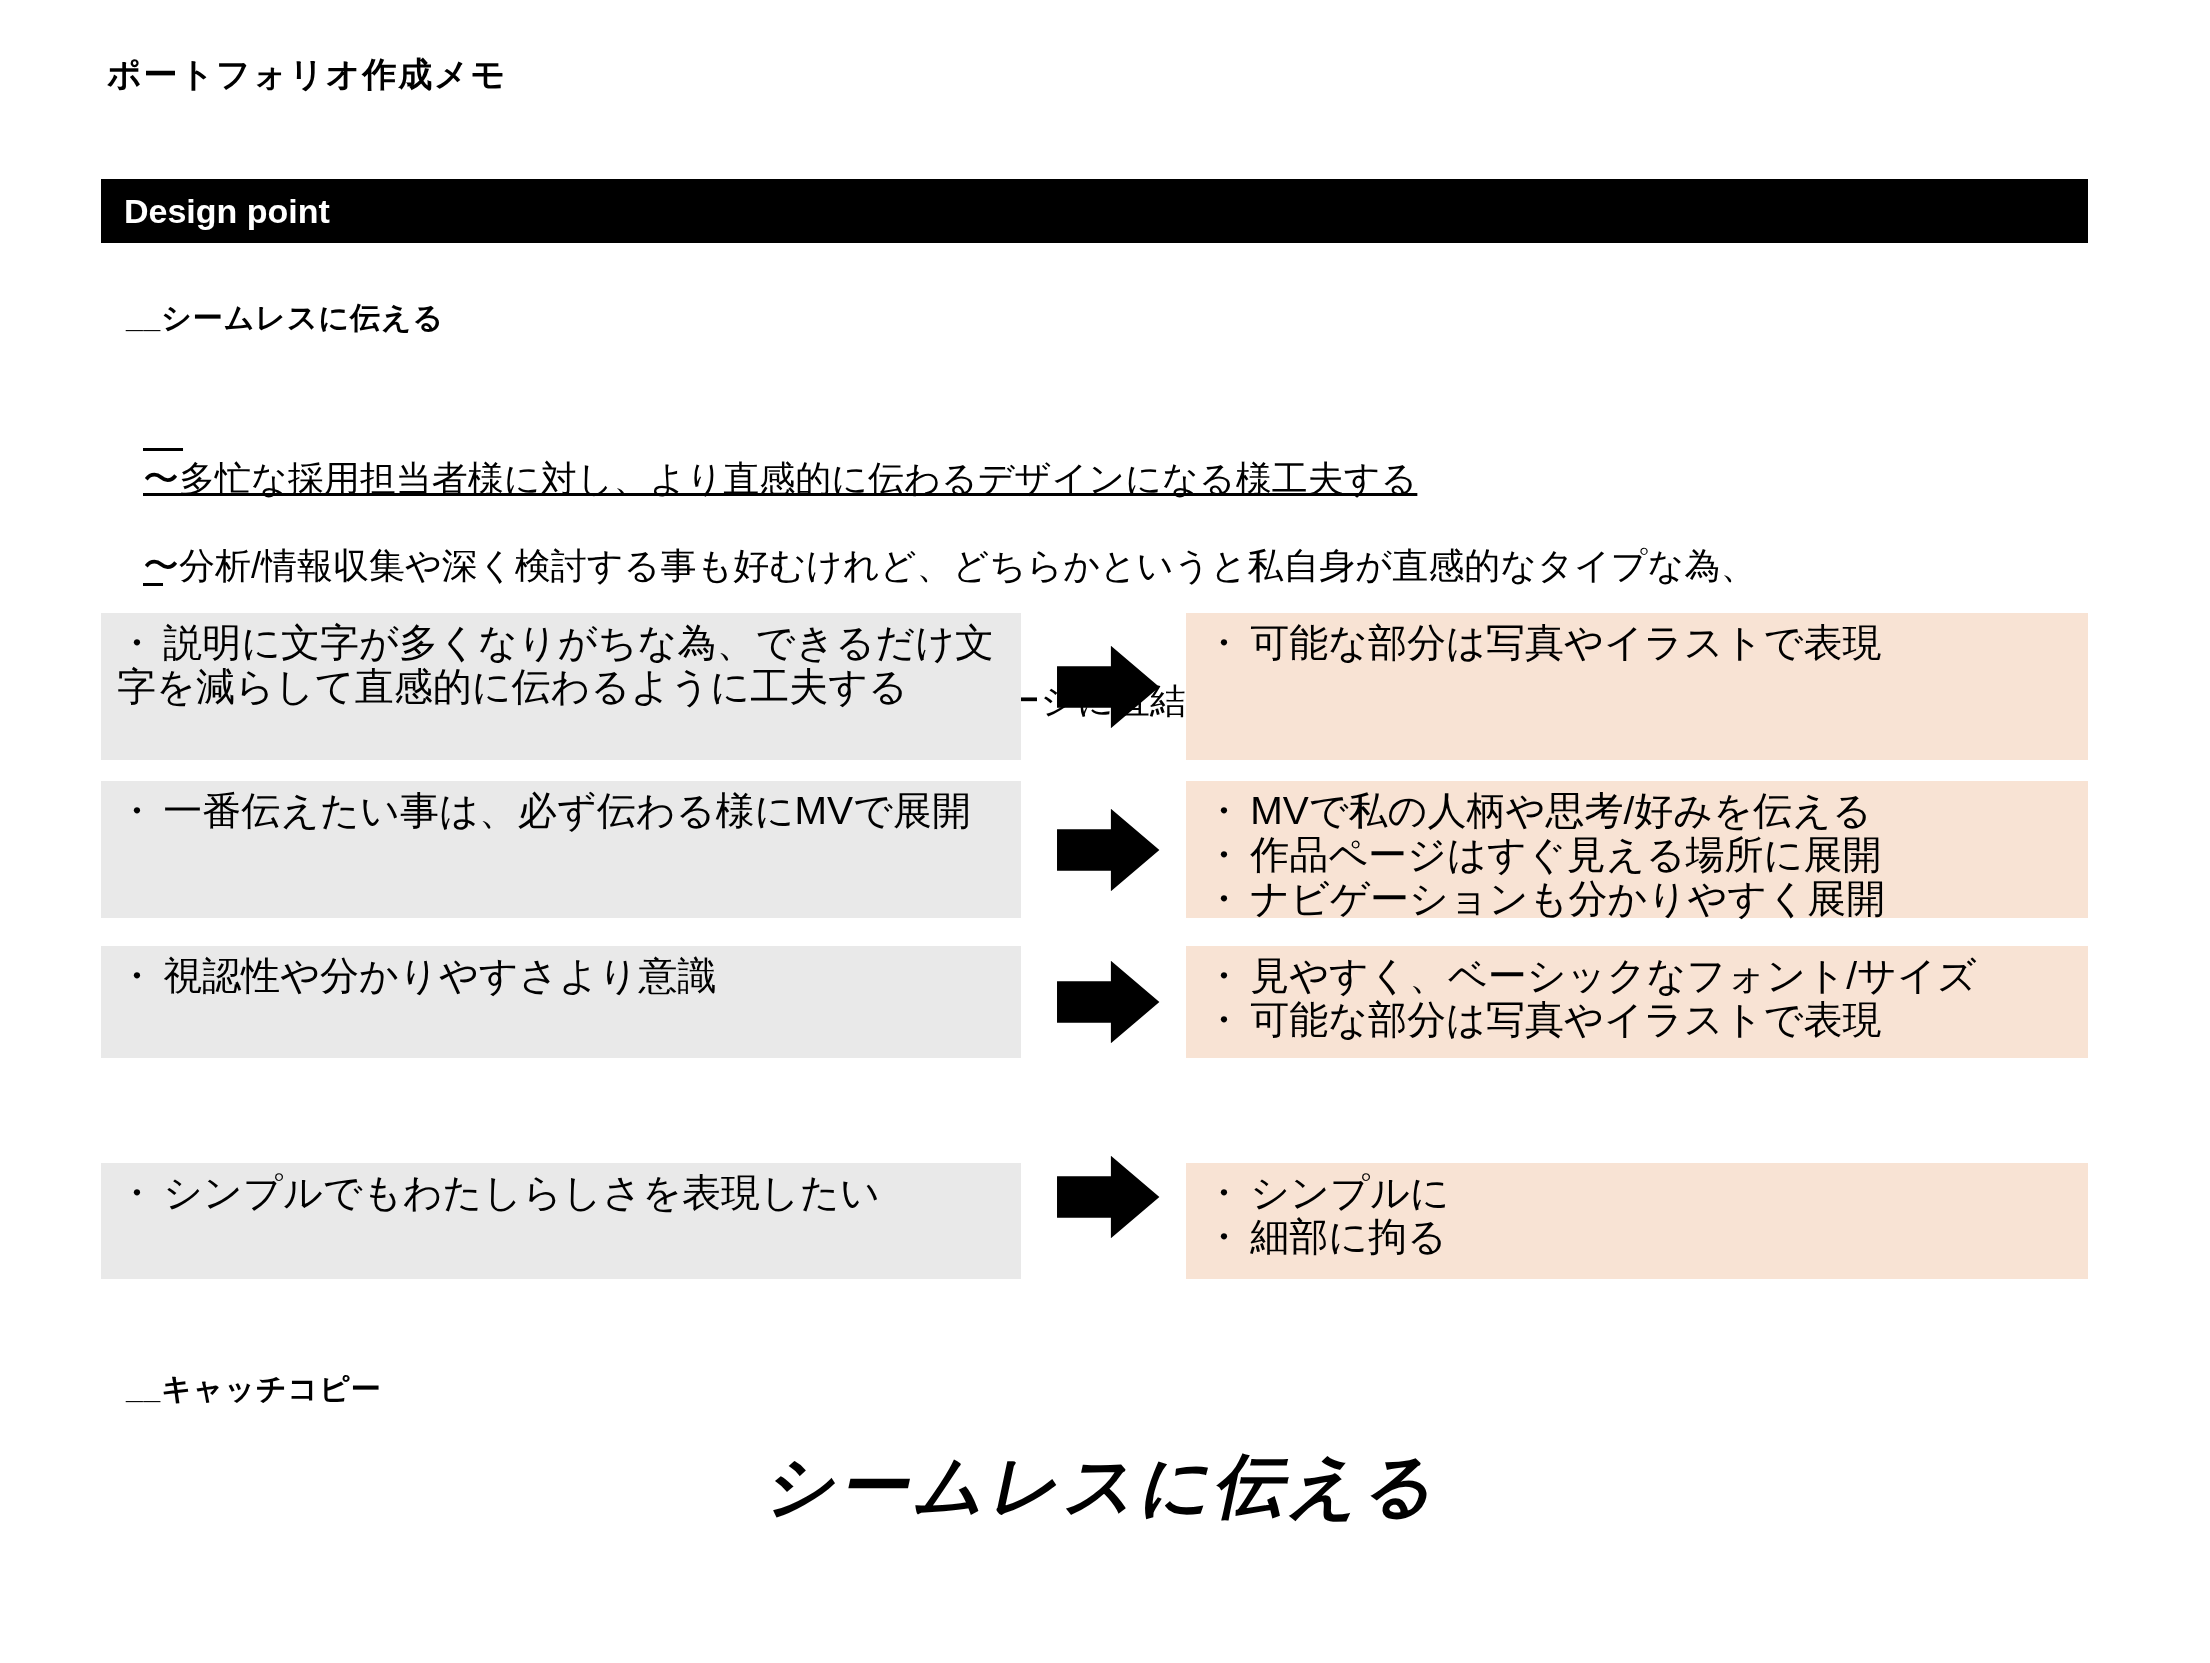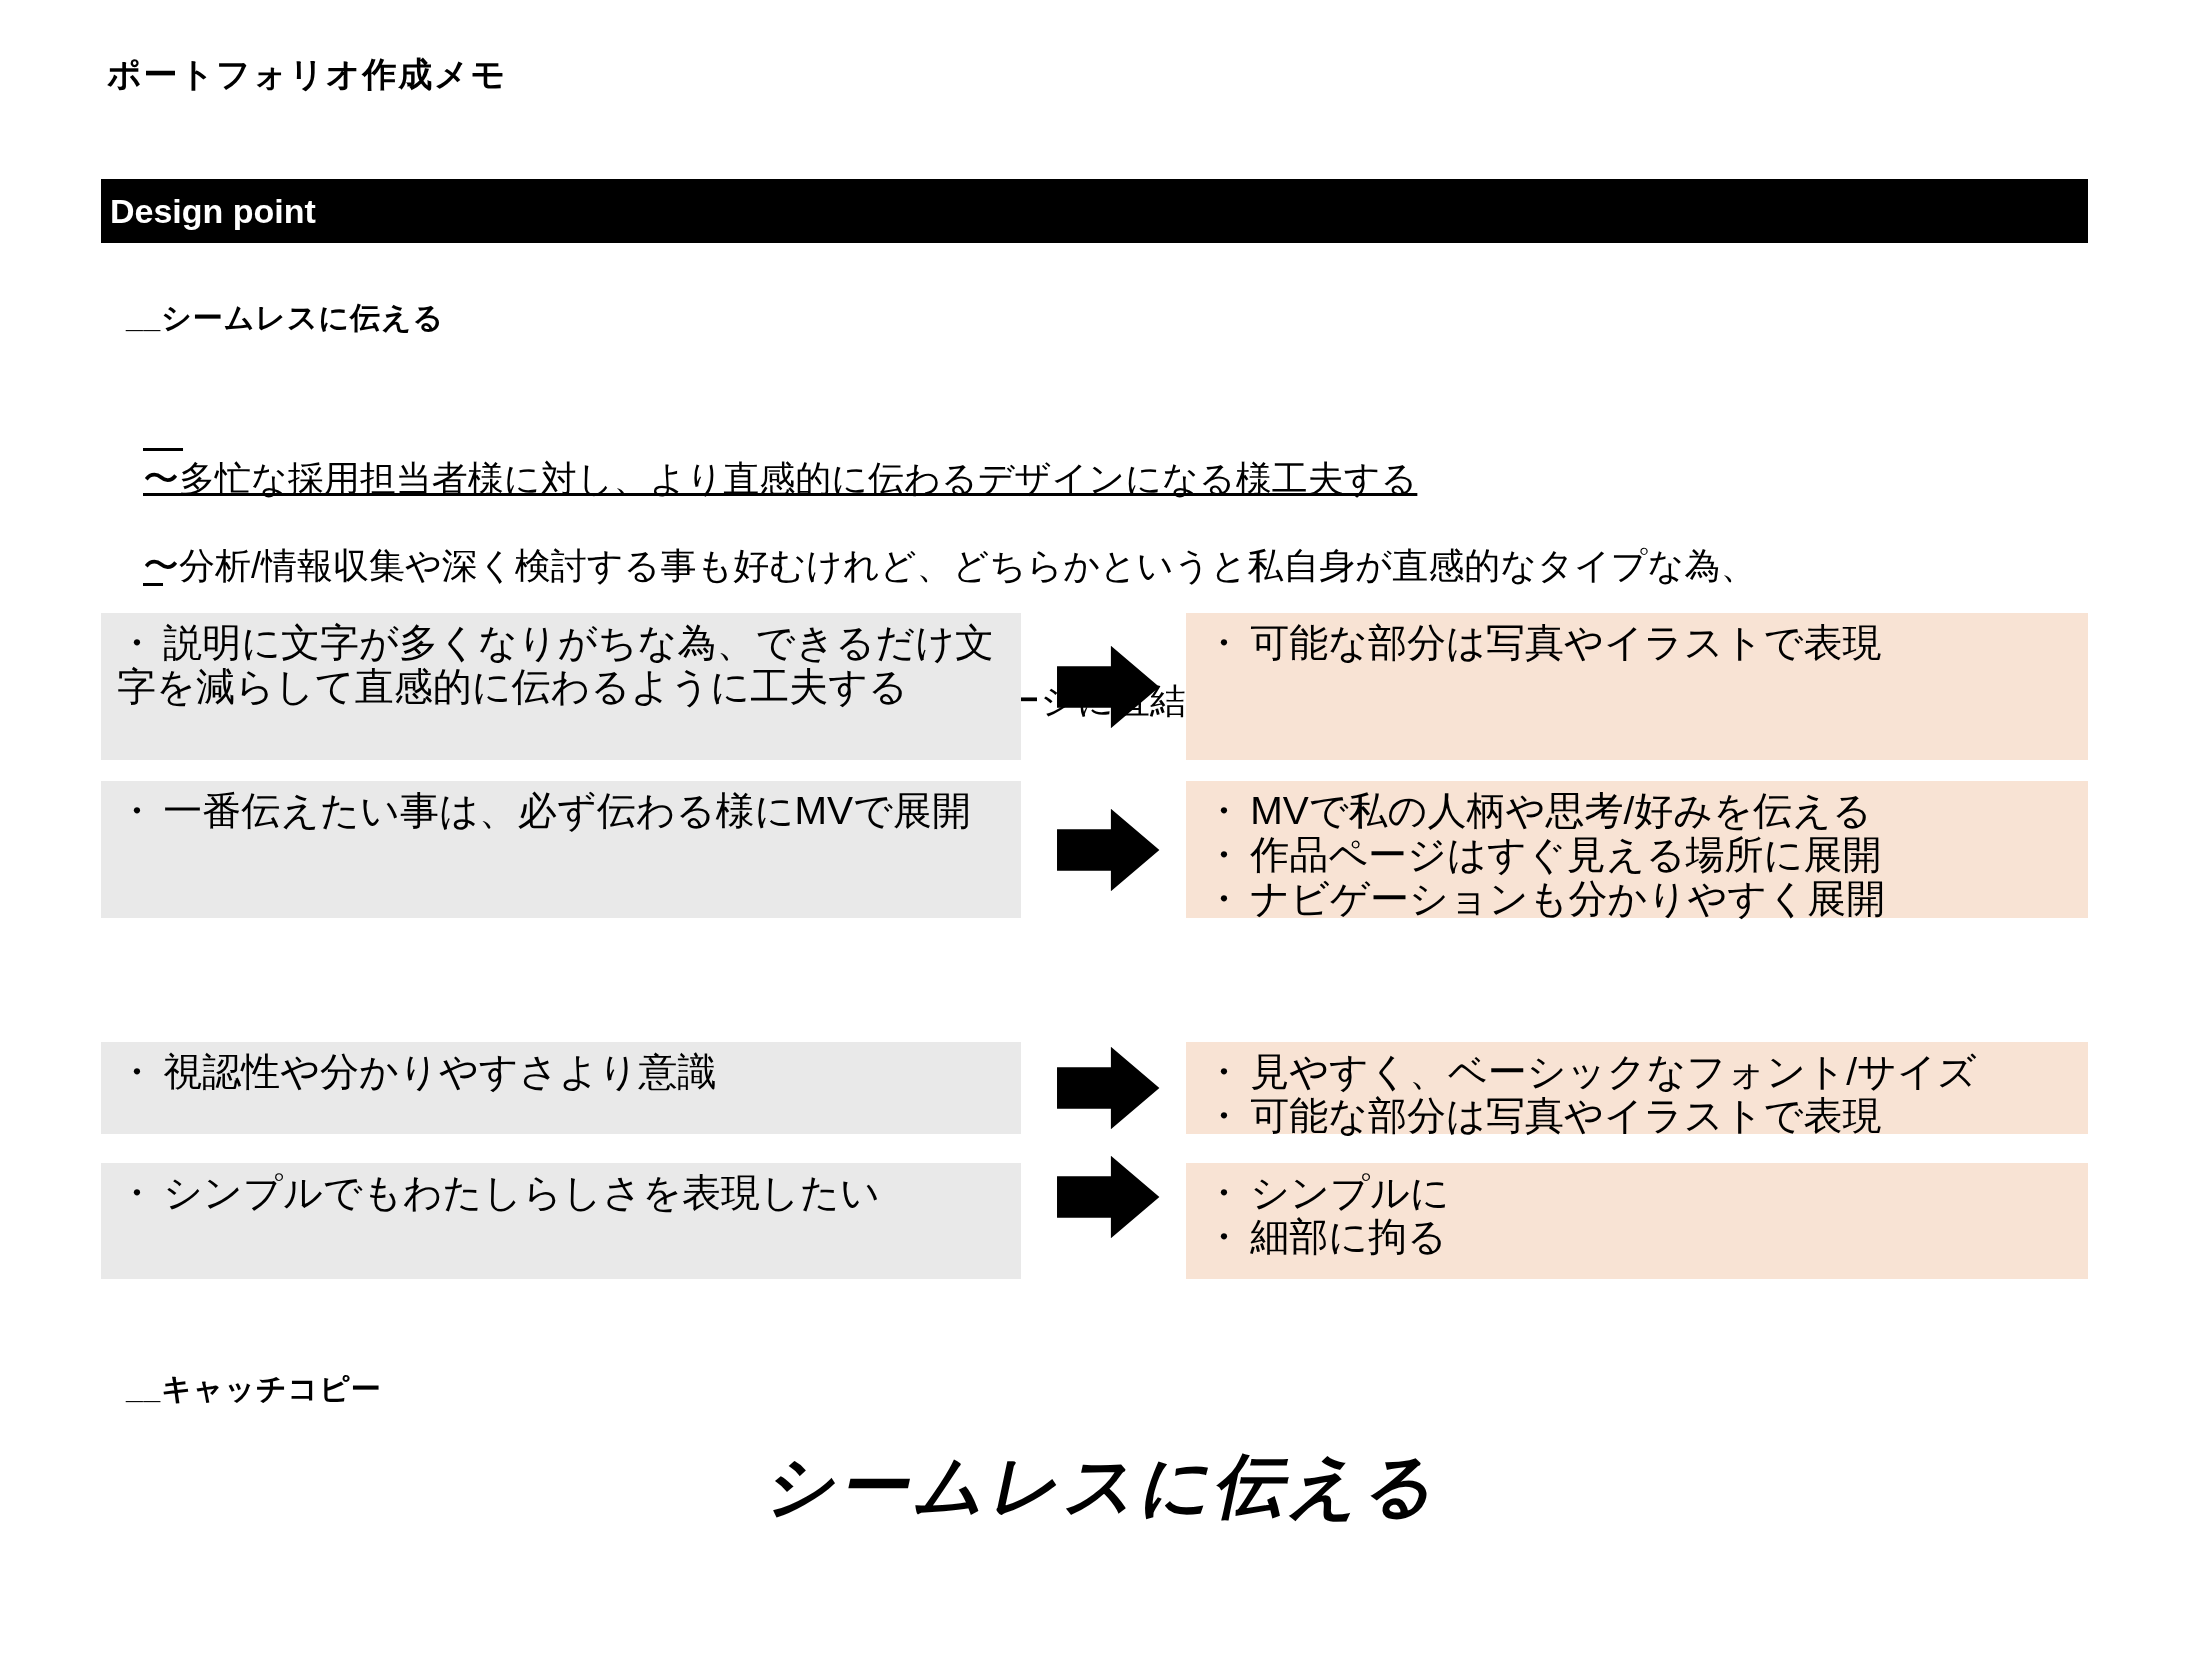--- a/index.html
+++ b/index.html
@@ -27,21 +27,21 @@
     position: absolute;
     left: 101px;
     top: 179px;
     width: 1987px;
     height: 64px;
     box-sizing: border-box;
     background: var(--banner-bg, #000000);
     color: var(--banner-fg, #ffffff);
     display: flex;
     align-items: center;
-    padding-left: 9px;
+    padding-left: 23px;
     font-size: 34px;
     font-weight: bold;
   }
 
   .sec-h {
     position: absolute;
     margin: 15px;
     font-size: 30px;
     font-weight: bold;
     letter-spacing: 0.9px;
@@ -61,21 +61,21 @@
   .note-2 { top: 453px; }
   .note-line.indent { padding-left: 19.7px; }
 
   .row {
     position: absolute;
     left: 101px;
     width: 1987px;
   }
   .r0 { top: 613px;  height: 147px; }
   .r1 { top: 781px;  height: 137px; }
-  .r2 { top: 1042px; height: 92px; border-radius: 16px; }
+  .r2 { top: 946px; height: 112px; border-radius: 16px; }
   .r3 { top: 1163px; height: 116px; padding-left: 33px; }
 
   .box {
     position: absolute;
     top: 0; bottom: 0;
     box-sizing: border-box;
     font-size: 39px;
     line-height: 44px;
     padding: 8px 12.5px 8px 16px;
   }

